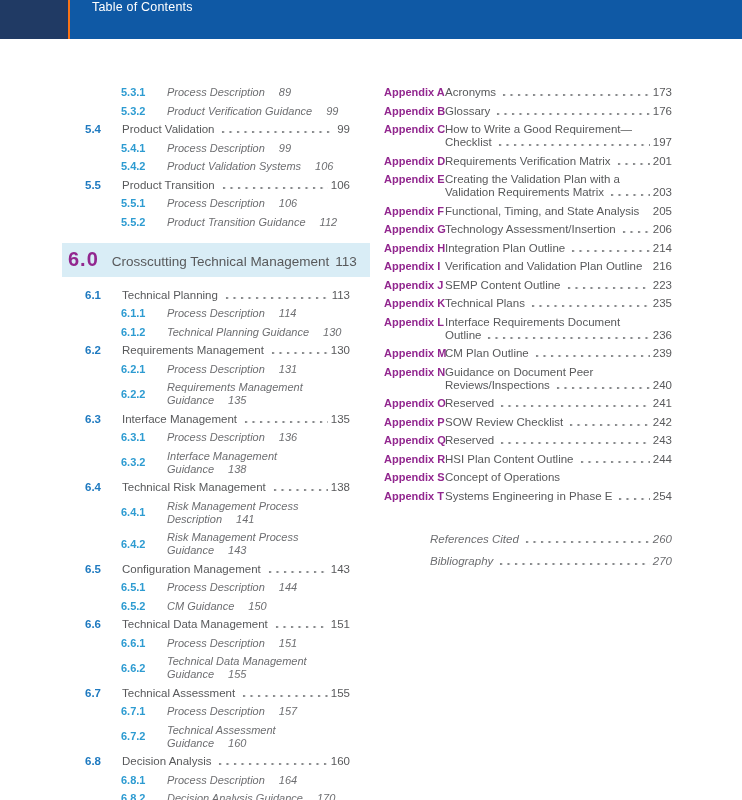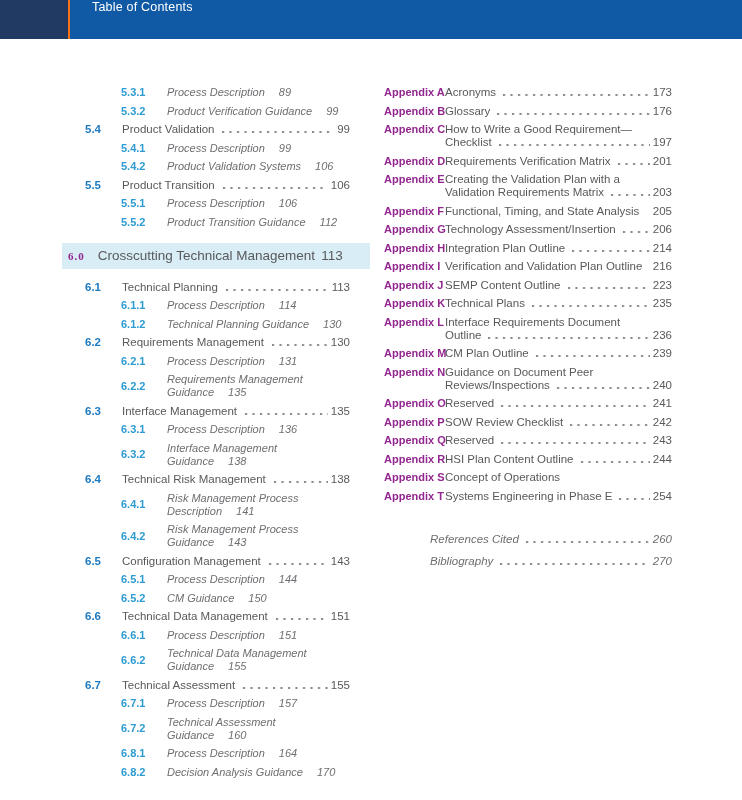--- a/index.html
+++ b/index.html
@@ -37,21 +37,21 @@
   .row.sub{padding-left:59px;align-items:center;font-size:11px;}
   .row.sub .num{flex:none;width:46px;font-weight:bold;color:var(--subnum-blue,#2d9bd1);}
   .sub-body{font-style:italic;color:var(--subtext,#6d6e71);}
   .sub-body .line{line-height:13px;}
   .page-inline{margin-left:14px;font-style:italic;color:var(--subtext,#6d6e71);}
   
   .section-header{
     display:flex;align-items:baseline;background:var(--highlight,#d9edf6);
     width:308px;box-sizing:border-box;margin:14px 0 12px 0;padding:5px 8px 6px 6px;
   }
-  .sec-num{flex:none;color:var(--purple,#92278f);font-weight:bold;font-size:11px;letter-spacing:1px;margin-right:13px;font-family:Liberation Serif, serif;}
+  .sec-num{flex:none;color:var(--purple,#92278f);font-weight:bold;font-size:20px;letter-spacing:1px;margin-right:13px;}
   .sec-title{flex:none;font-size:13.5px;color:var(--text,#58595b);margin-right:6px;}
   .sec-page{flex:none;font-size:13.5px;color:var(--text,#58595b);}
   
   .row.app{align-items:flex-start;justify-content:flex-end;}
   .row.app .label{flex:none;width:61px;font-weight:bold;font-size:11px;color:var(--purple,#92278f);white-space:nowrap;}
   .app-body{flex:1;min-width:0;}
   .app-body .line{display:flex;align-items:baseline;line-height:13px;}
   .app-body .txt{flex:none;}
   
   #extras{margin-top:30px;}
@@ -253,20 +253,26 @@
             <div class="sub-body">
               <div class="line"><span class="txt">Process Description</span><span class="page-inline">157</span></div>
             </div>
           </div>
           <div class="row sub">
             <span class="num">6.7.2</span>
             <div class="sub-body">
               <div class="line"><span class="txt">Technical Assessment Guidance</span><span class="page-inline">160</span></div>
             </div>
           </div>
+          <div class="row main">
+            <span class="num">6.8</span>
+            <span class="title">Decision Analysis</span>
+            <span class="dots"></span>
+            <span class="page">160</span>
+          </div>
           <div class="row sub">
             <span class="num">6.8.1</span>
             <div class="sub-body">
               <div class="line"><span class="txt">Process Description</span><span class="page-inline">164</span></div>
             </div>
           </div>
           <div class="row sub">
             <span class="num">6.8.2</span>
             <div class="sub-body">
               <div class="line"><span class="txt">Decision Analysis Guidance</span><span class="page-inline">170</span></div>

